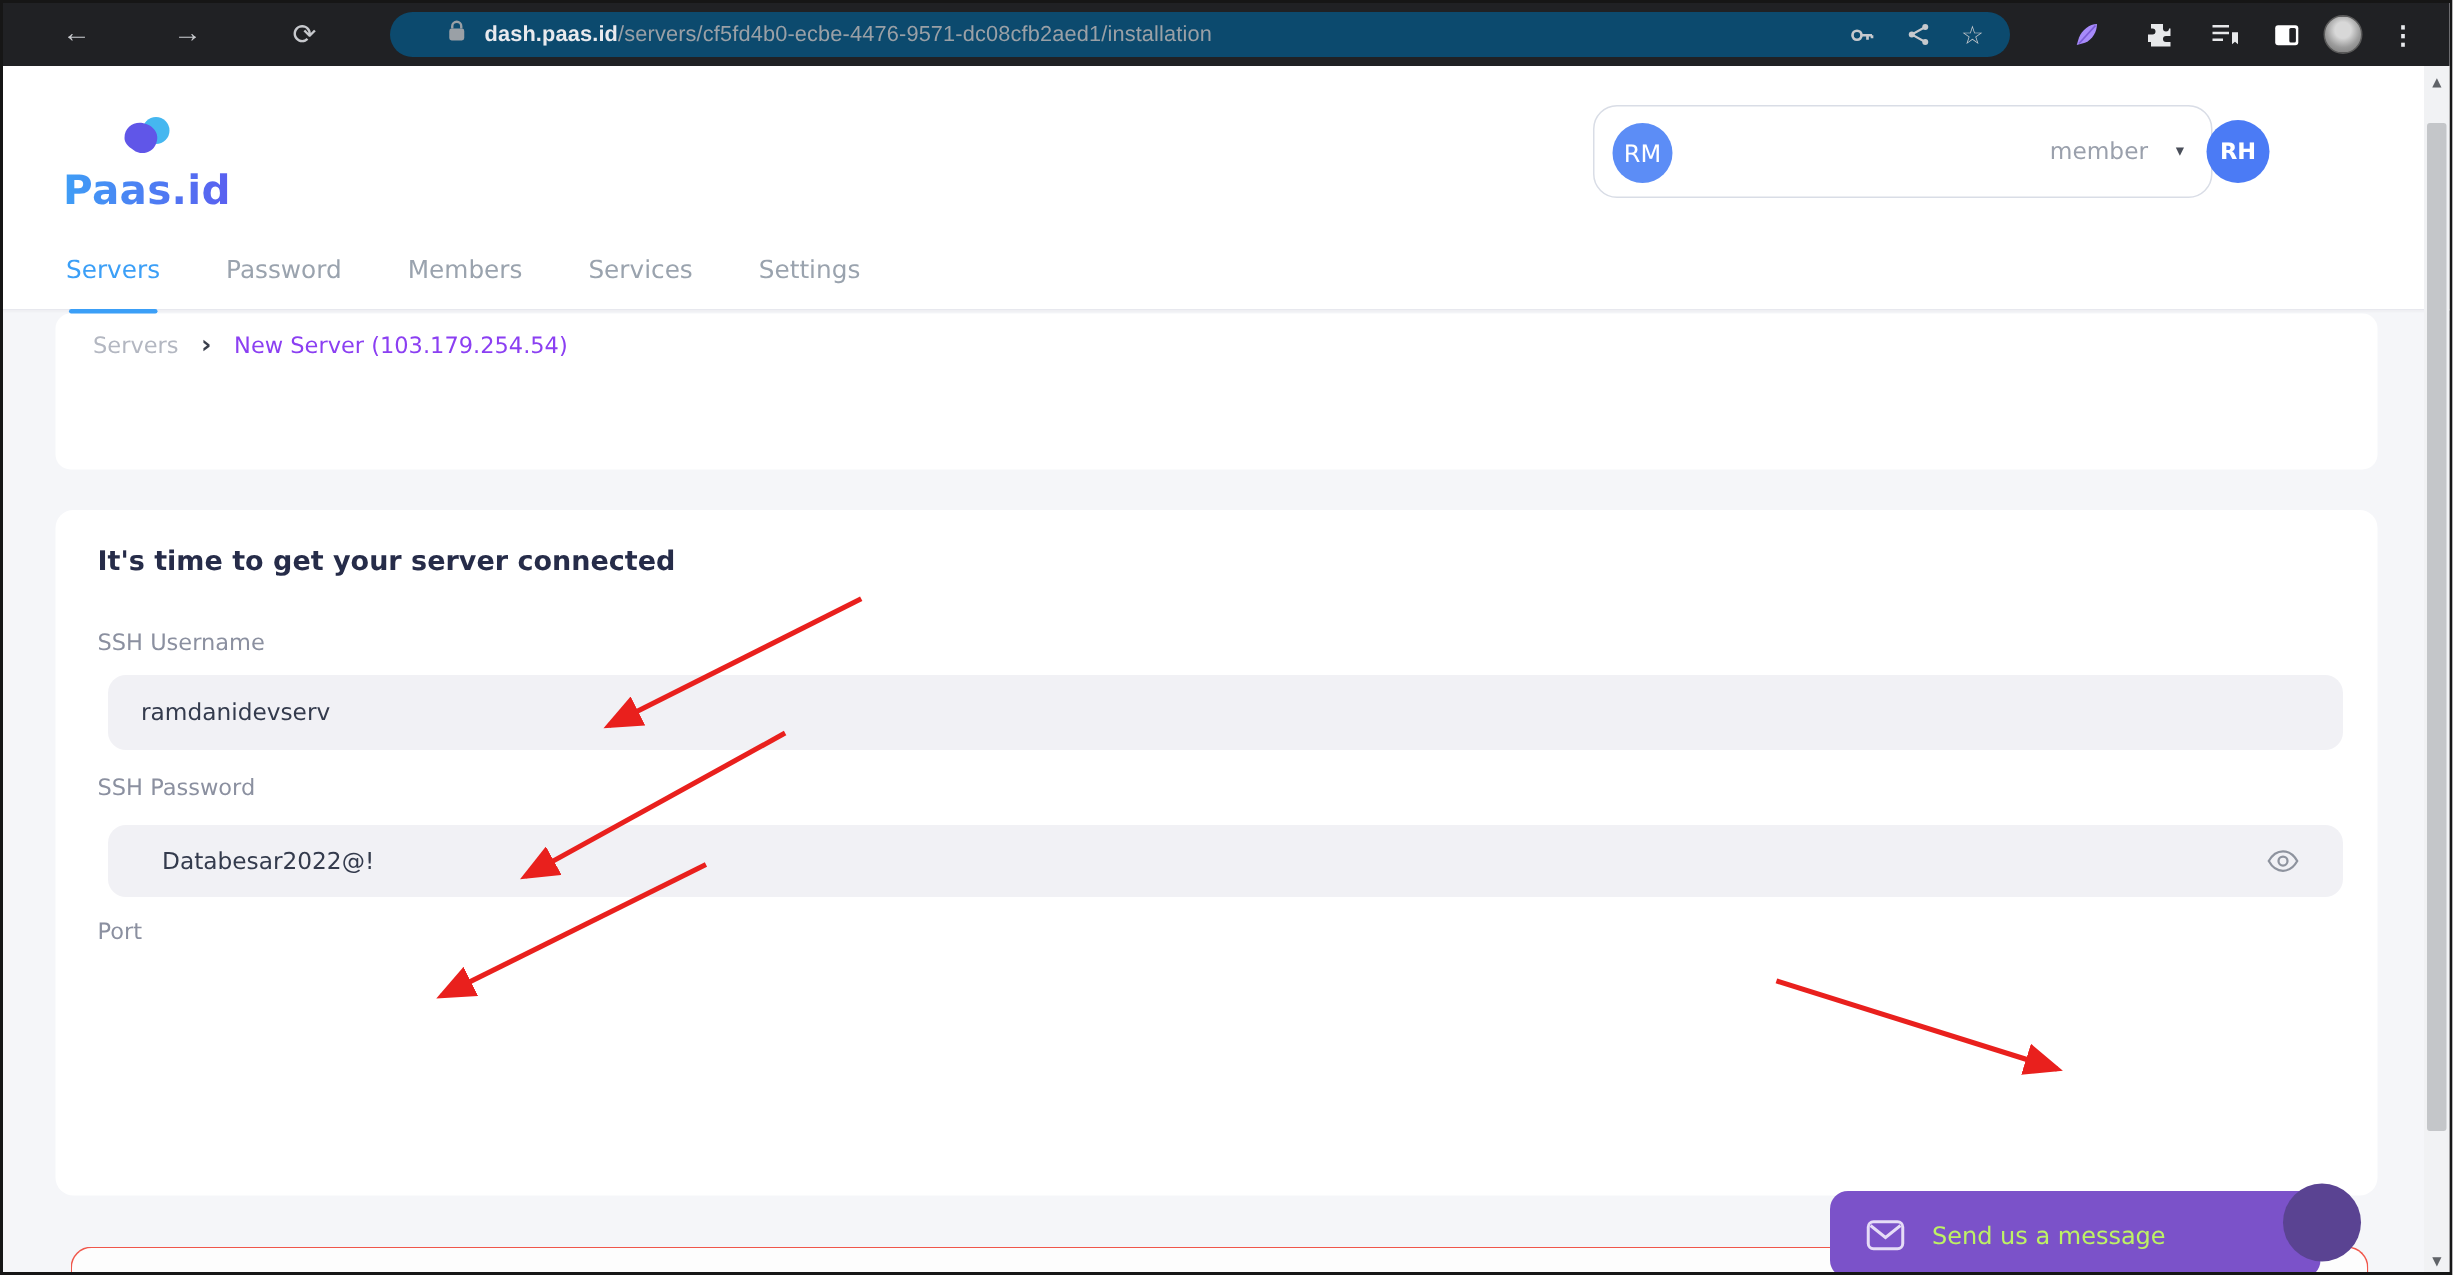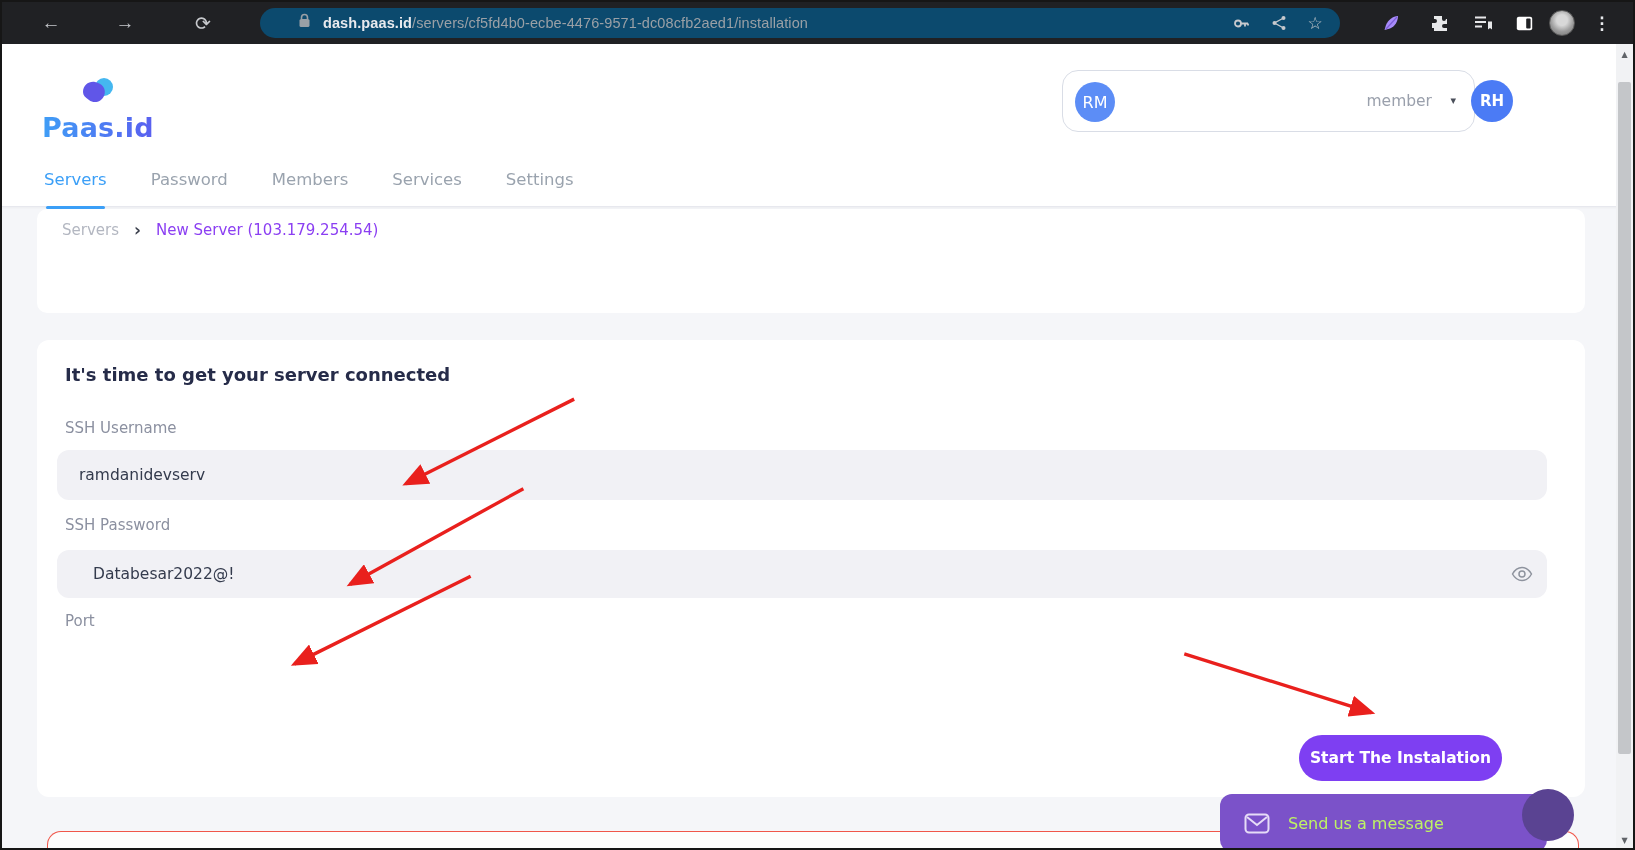--- a/index.html
+++ b/index.html
@@ -45,21 +45,21 @@
   .card1 { left:35px; top:207px; width:1548px; height:104px; }
   .breadcrumb { position:absolute; left:25px; top:11px; display:flex; align-items:center; font-size:15px; }
   .bc-root { color:#b3b7c1; cursor:pointer; }
   .bc-sep { color:#3a3f4c; margin:0 15px; font-size:17px; font-weight:bold; }
   .bc-current { color:var(--breadcrumb-link-purple); cursor:pointer; }
   .page-title { position:absolute; left:25px; top:40px; font-size:22px; font-weight:bold; color:#262c49; letter-spacing:.2px; }
 
   .card2 { left:35px; top:338px; width:1548px; height:457px; border-radius:12px; }
   .form-heading { position:absolute; left:28px; top:24px; font-size:18px; font-weight:bold; color:#262c49; }
   .f-label { position:absolute; left:28px; font-size:15px; color:#8b90a0; }
-  .f-input { position:absolute; left:20px; width:1490px; border:none; outline:none; background:#f1f1f5; border-radius:12px; font-family:"DejaVu Sans",sans-serif; font-size:15.5px; color:#343b4d; padding-left:22px; }
+  .f-input { position:absolute; left:35px; width:1490px; border:none; outline:none; background:#f1f1f5; border-radius:12px; font-family:"DejaVu Sans",sans-serif; font-size:15.5px; color:#343b4d; padding-left:22px; }
   .lbl-1 { top:60px;margin-top:19px; } .inp-1 { top:110px; height:50px; }
   .lbl-2 { top:176px; } .inp-2 { top:210px; height:48px; padding-left:36px; padding-right:60px; }
   .lbl-3 { top:272px; } .inp-3 { top:306px; height:49px; }
   .eye { position:absolute; right:52px; top:226px; cursor:pointer; }
 
   .btn { position:absolute; top:395px; height:46px; border-radius:23px; font-family:"DejaVu Sans",sans-serif; font-size:15.5px; font-weight:bold; display:flex; align-items:center; justify-content:center; cursor:pointer; }
   .btn-back { left:1068px; width:184px; background:#fff; border:1.5px solid #a571f5; color:var(--breadcrumb-link-purple); }
   .btn-start { left:1262px; width:203px; background:var(--accent-purple); border:none; color:#fff; }
 
   .red-card { position:absolute; left:45px; top:829px; width:1532px; height:40px; background:#fdfdfd; border:1px solid var(--error-border-red); border-bottom:none; border-radius:14px 14px 0 0; z-index:4; }
@@ -187,21 +187,20 @@
     <input class="f-input inp-2" type="text" value="Databesar2022@!" style="">
     <span class="eye">
       <svg width="22" height="16" viewBox="0 0 22 16">
           <path d="M1.5 8C4 3.5 7.3 1.5 11 1.5S18 3.5 20.5 8C18 12.5 14.7 14.5 11 14.5S4 12.5 1.5 8z" fill="none" stroke="#8e939e" stroke-width="1.5"></path>
           <circle cx="11" cy="8" r="3" fill="none" stroke="#8e939e" stroke-width="1.5"></circle>
         </svg>
     </span>
 
     <div class="f-label lbl-3">Port</div>
 
-    <button class="btn btn-start">Start The Instalation</button>
   </div>
 
   <div class="red-card"></div>
 
   <div class="chat-blob"></div>
   <div class="chat-widget">
     <span class="chat-env">
       <svg width="26" height="21" viewBox="0 0 26 21">
           <rect x="1.5" y="1.5" width="23" height="18" rx="3.5" fill="none" stroke="#e6dcf7" stroke-width="2"></rect>
           <path d="M3 4l10 8L23 4" fill="none" stroke="#e6dcf7" stroke-width="2"></path>

